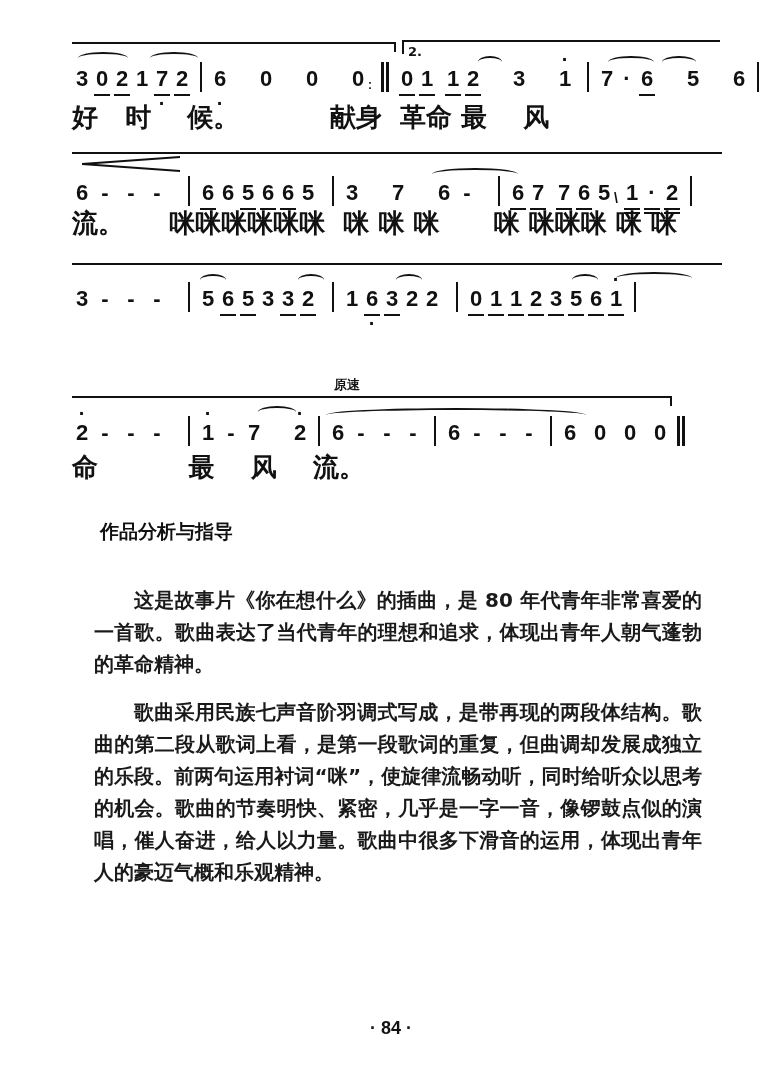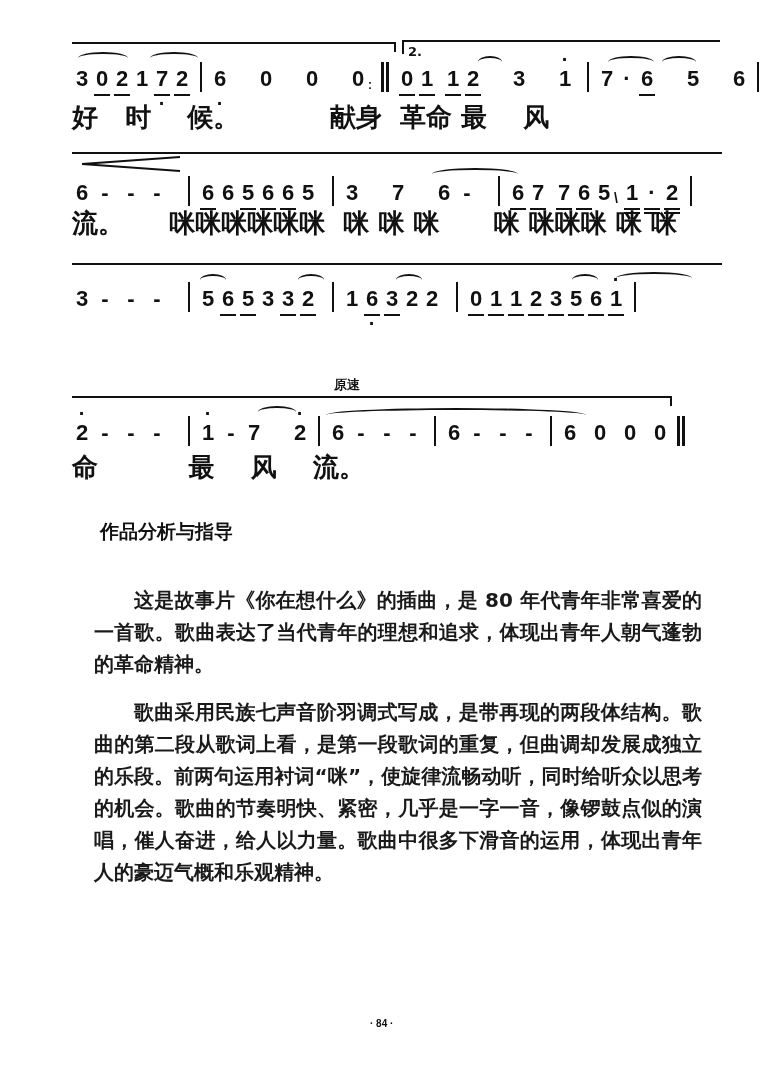--- a/index.html
+++ b/index.html
@@ -16,21 +16,21 @@
   .dash { display:inline-block; width:26px; text-align:center; }
   .bar { display:inline-block; width:2px; height:30px; background:#111; margin:0 8px; vertical-align:bottom; }
   .dbar { display:inline-block; width:3px; height:30px; background:#111; box-shadow:-5px 0 0 -0px #111; margin:0 8px 0 12px; }
   .lyrics { position:absolute; left:0; font-family:"DejaVu Sans", sans-serif; font-size:26px; font-weight:bold; white-space:pre; }
   .tie { position:absolute; height:10px; border-top:2px solid #111; border-radius:50% 50% 0 0; }
   .smalllabel { position:absolute; font-size:13px; font-weight:bold; font-family:"DejaVu Sans", sans-serif; }
   .cresc { position:absolute; }
   .text-block { position:absolute; left:78px; width:640px; font-family:"DejaVu Sans", sans-serif; font-size:20px; line-height:32px; font-weight:bold; color:#1a1a1a; }
   .heading { position:absolute; left:100px; top:519px; font-size:19px; font-weight:bold; font-family:"DejaVu Sans", sans-serif; }
   .para { text-indent:2em; margin:16px; text-align:justify; }
-  .pagenum { position:absolute; left:370px; top:1018px; font-size:10px; font-weight:bold; font-family:"Liberation Sans", sans-serif; }
+  .pagenum { position:absolute; left:370px; top:1018px; font-size:18px; font-weight:bold; font-family:"Liberation Sans", sans-serif; }
 </style>
 </head>
 <body>
 
 <div class="page">
 
   <div class="system" style="top:28px;height:100px;">
     <div class="topline" style="top:14px;width:324px;"></div>
     <div style="position:absolute;left:322px;top:14px;width:2px;height:10px;background:#111;"></div>
     <div class="topline" style="top:12px;left:330px;width:318px;"></div>

